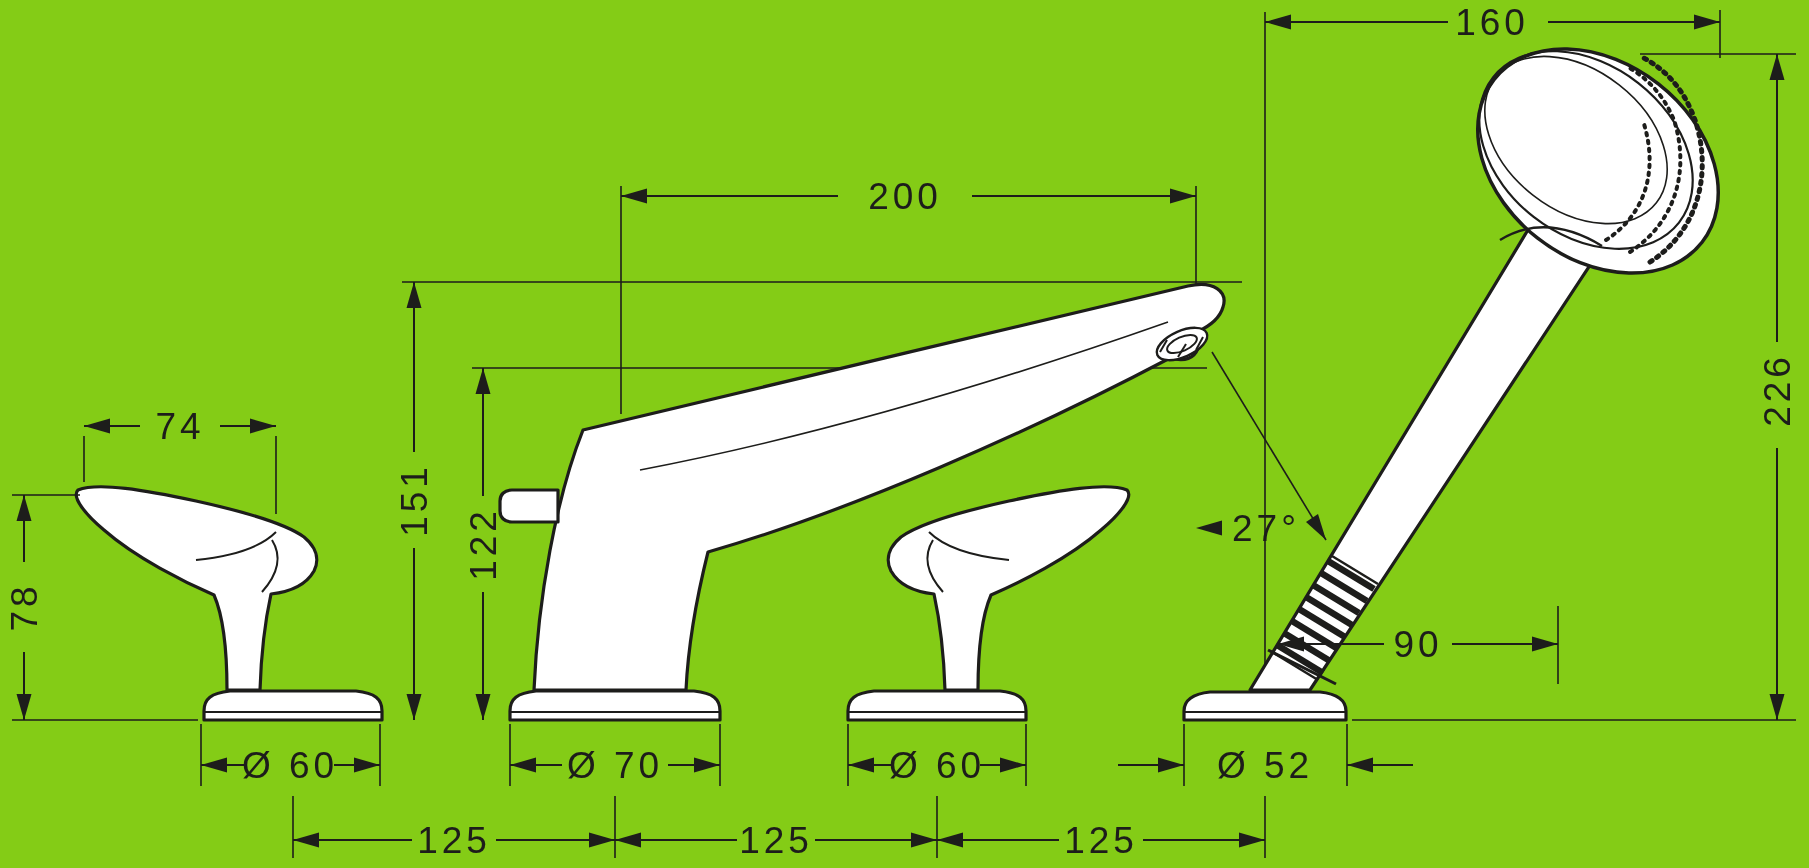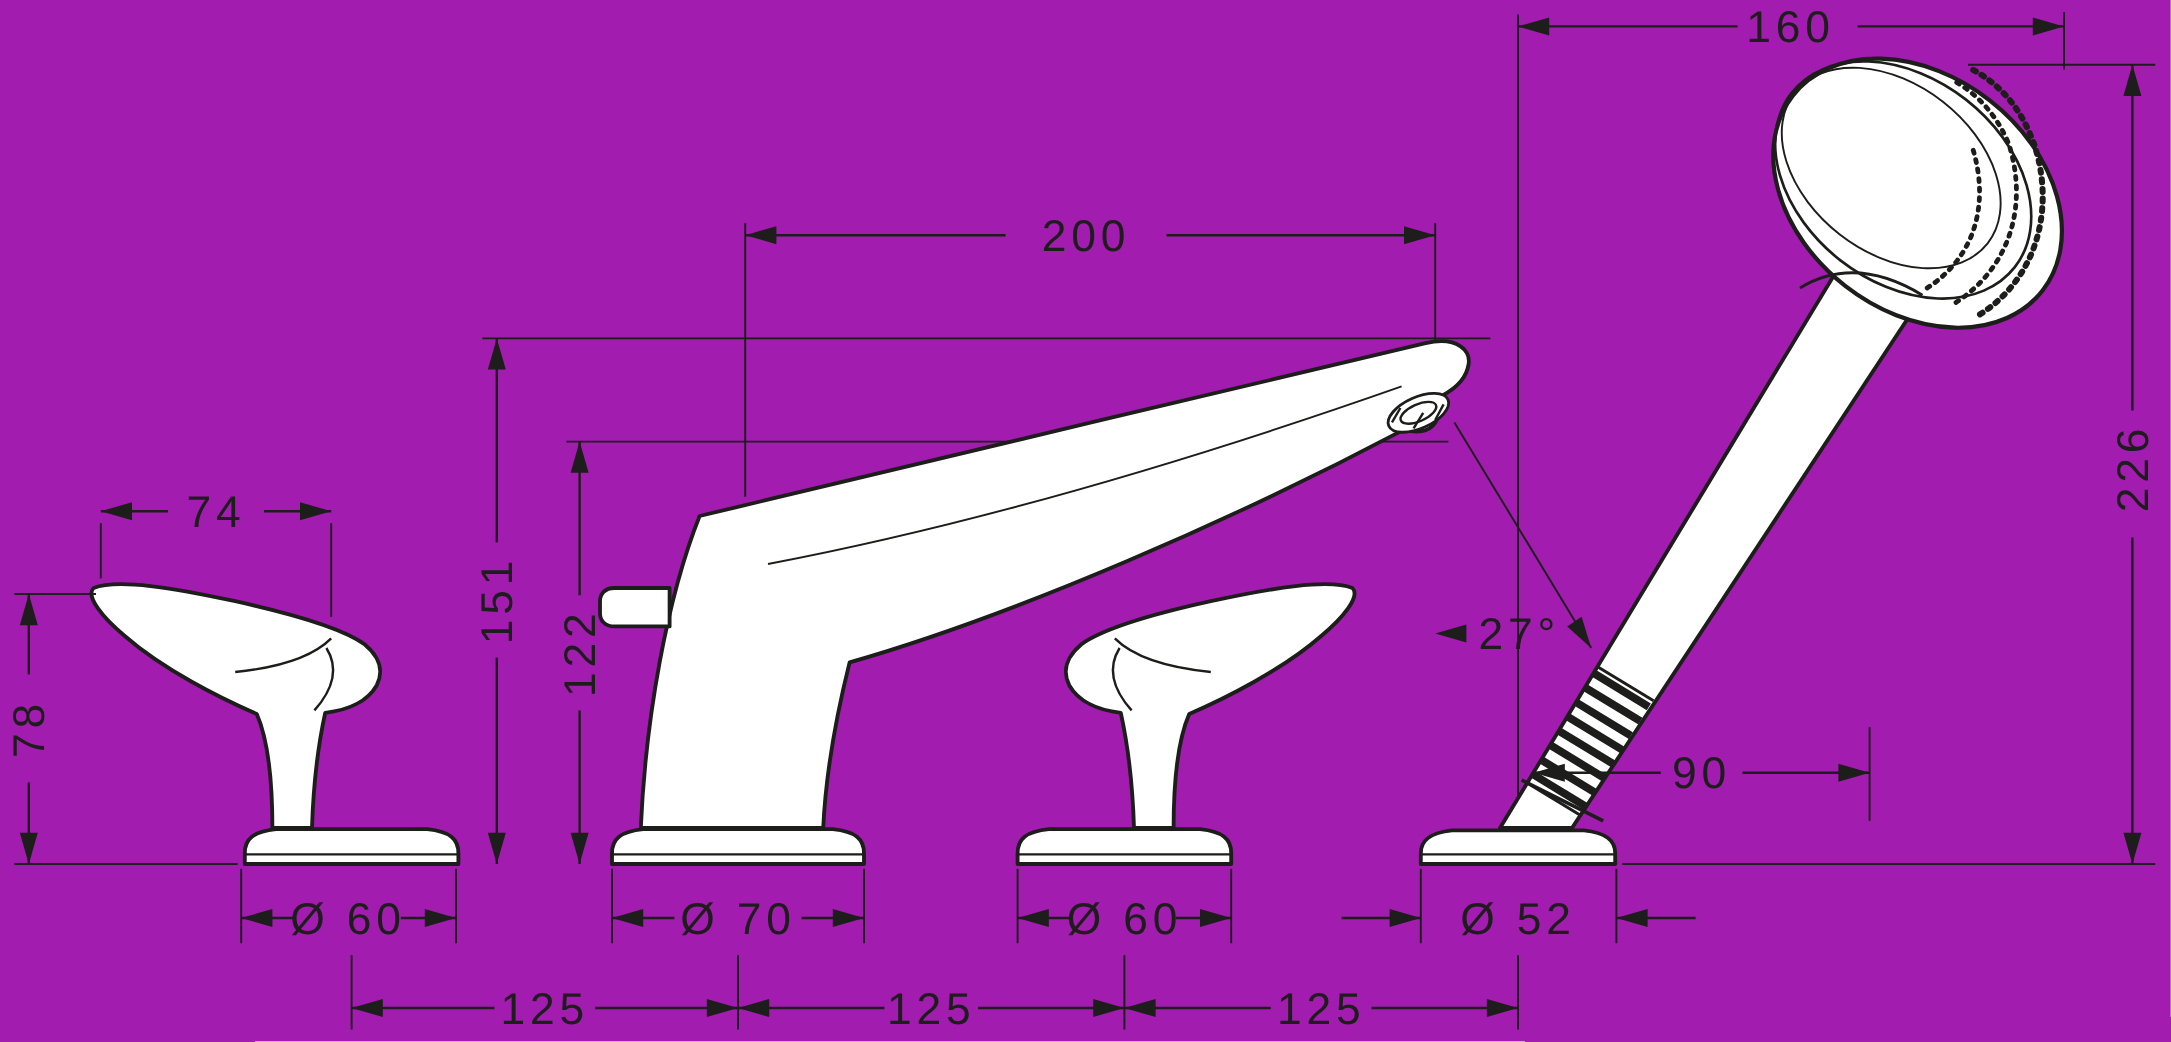--- a/index.html
+++ b/index.html
@@ -1,16 +1,16 @@
 <!DOCTYPE html>
 <html><head>
 <meta charset="utf-8">
 <style>
   html,body{margin:0;padding:0;background:#ffffff;}
-  .stage{width:1809px;height:868px;position:relative;background:#a21caf;overflow:hidden;}
+  .stage{width:1809px;height:868px;position:relative;background:#84cc16;overflow:hidden;}
   text.t{
     font-family:"Liberation Sans", sans-serif;
     font-size:37px;
     letter-spacing:4px;
     fill:#1d1d1b;
   }
   .outline{stroke:#1d1d1b;stroke-width:3.2;fill:#ffffff;stroke-linejoin:round;}
   .inner{stroke:#1d1d1b;stroke-width:2;fill:none;}
   .thin{stroke:#1d1d1b;stroke-width:1.6;fill:none;}
   .dimline{stroke:#1d1d1b;stroke-width:2;fill:none;}

